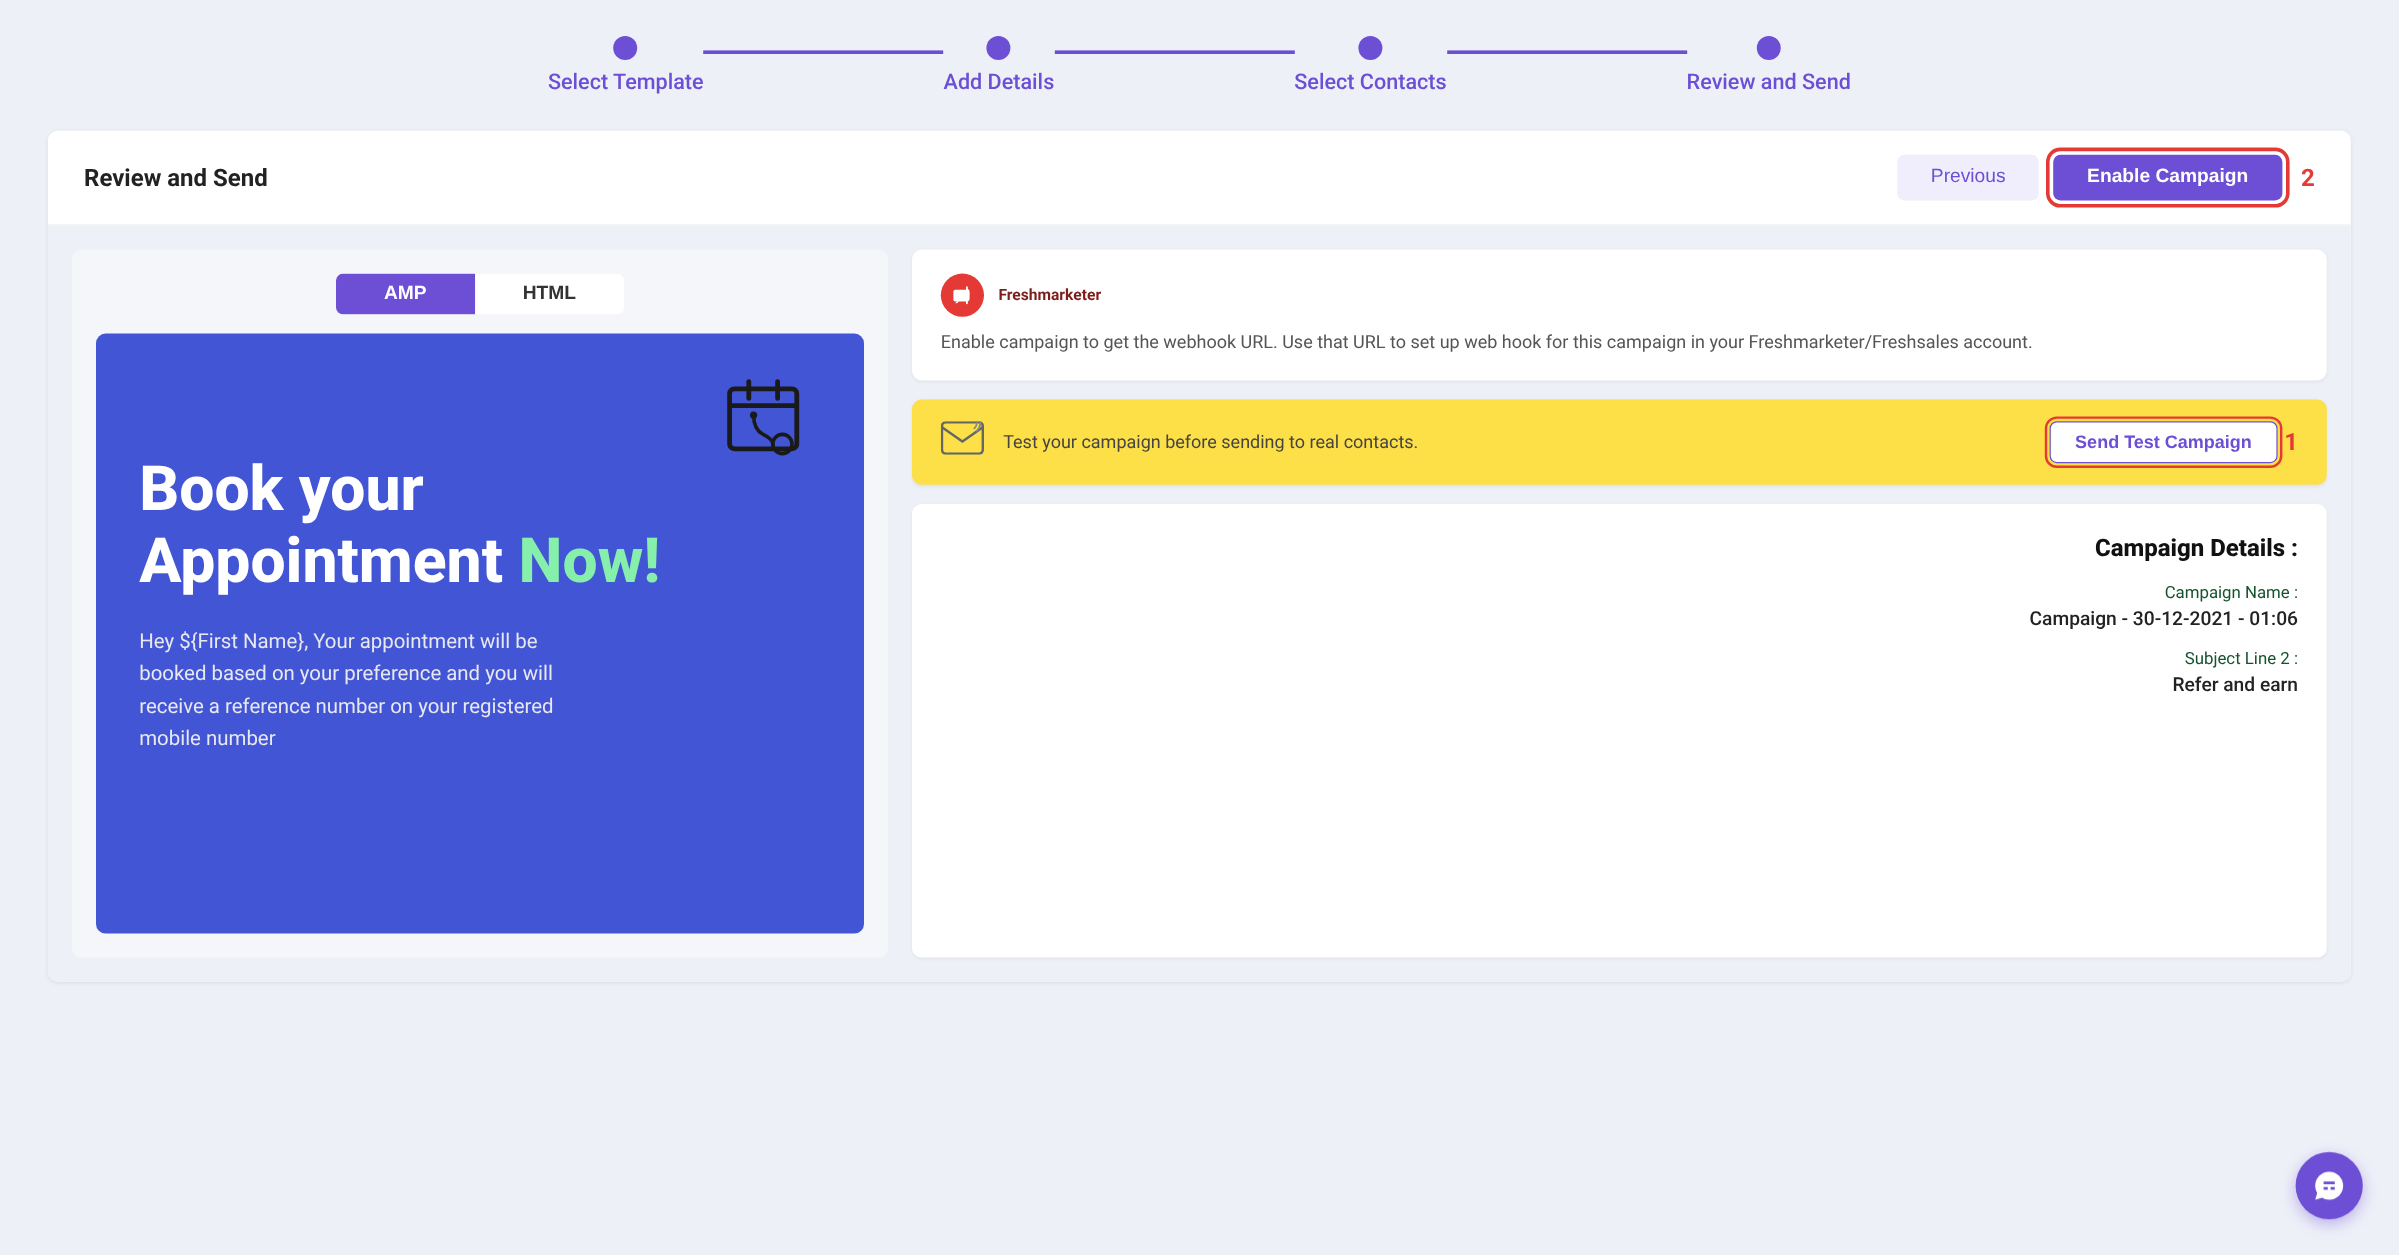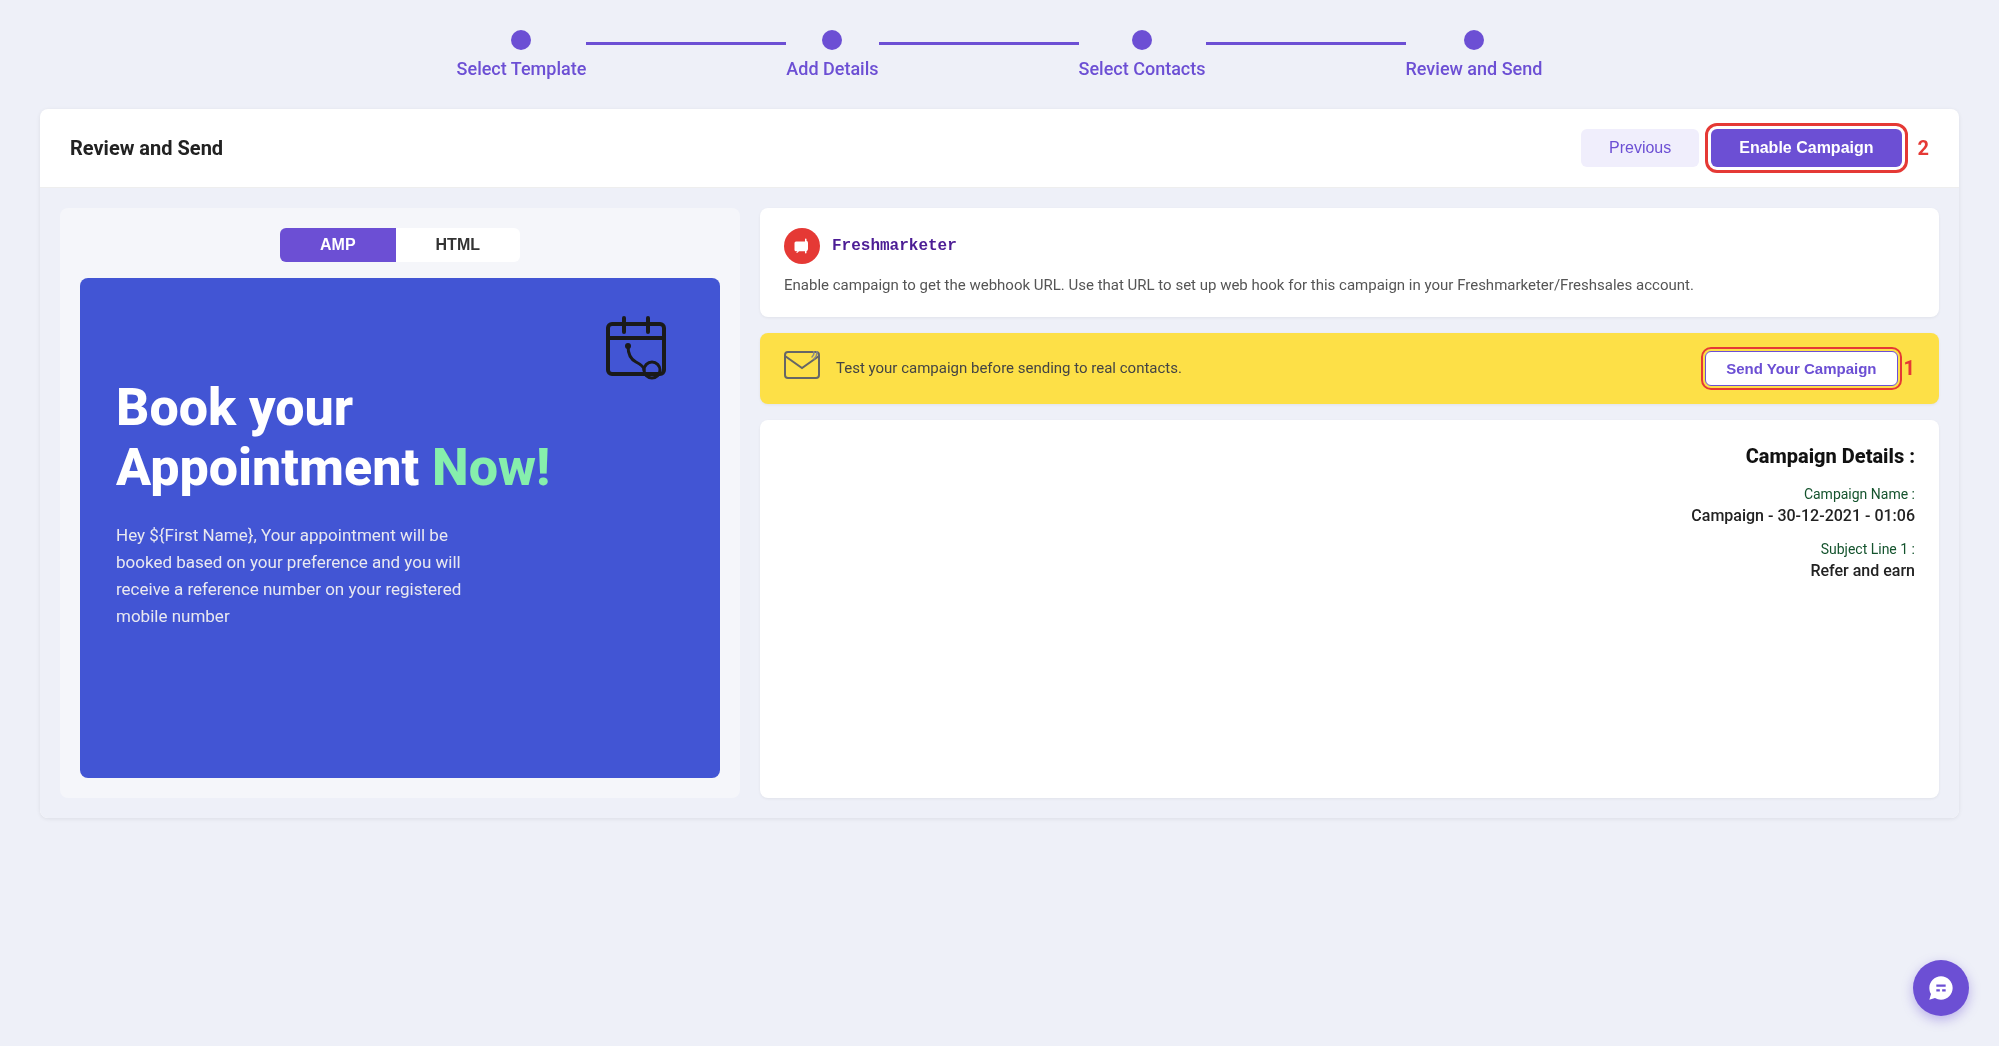--- a/index.html
+++ b/index.html
@@ -233,24 +233,23 @@
       border-radius: 50%;
       background: #e53935;
       display: flex;
       align-items: center;
       justify-content: center;
       color: #fff;
       font-size: 18px;
     }
 
     .fm-title {
-      font-size: 16px;
+      font-size: 13px;
       font-weight: 700;
-      color: #4c1d95;
-      font-family: Liberation Mono, monospace;
+      color: #7f1d1d;
     }
 
     .fm-desc {
       font-size: 15px;
       color: #555;
       line-height: 1.5;
     }
 
     .test-card {
       background: #fde047;
@@ -444,35 +443,35 @@
                 <rect x="1" y="1" width="34" height="26" rx="3" stroke="#666" stroke-width="2" fill="none"></rect>
                 <path d="M1 5 L18 17 L35 5" stroke="#666" stroke-width="2" fill="none"></path>
 
                 <path d="M28 -2 Q32 2 28 6" stroke="#888" stroke-width="1.5" fill="none" stroke-linecap="round"></path>
                 <path d="M30 -4 Q36 2 30 8" stroke="#888" stroke-width="1.5" fill="none" stroke-linecap="round"></path>
               </svg>
             </div>
             <span class="test-text">Test your campaign before sending to real contacts.</span>
           </div>
           <div style="display:flex;align-items:center;">
-            <button class="btn-send-test">Send Your Campaign</button>
+            <button class="btn-send-test">Send Test Campaign</button>
             <span class="badge-1">1</span>
           </div>
         </div>
 
         <div class="details-card">
           <div class="details-title">Campaign Details :</div>
 
           <div class="detail-row">
             <div class="detail-label">Campaign Name :</div>
             <div class="detail-value">Campaign - 30-12-2021 - 01:06</div>
           </div>
 
           <div class="detail-row">
-            <div class="detail-label">Subject Line 1 :</div>
+            <div class="detail-label">Subject Line 2 :</div>
             <div class="detail-value">Refer and earn</div>
           </div>
         </div>
 
       </div>
     </div>
   </div>
 
   <div class="chat-bubble">
     <svg viewBox="0 0 24 24" xmlns="http://www.w3.org/2000/svg">

